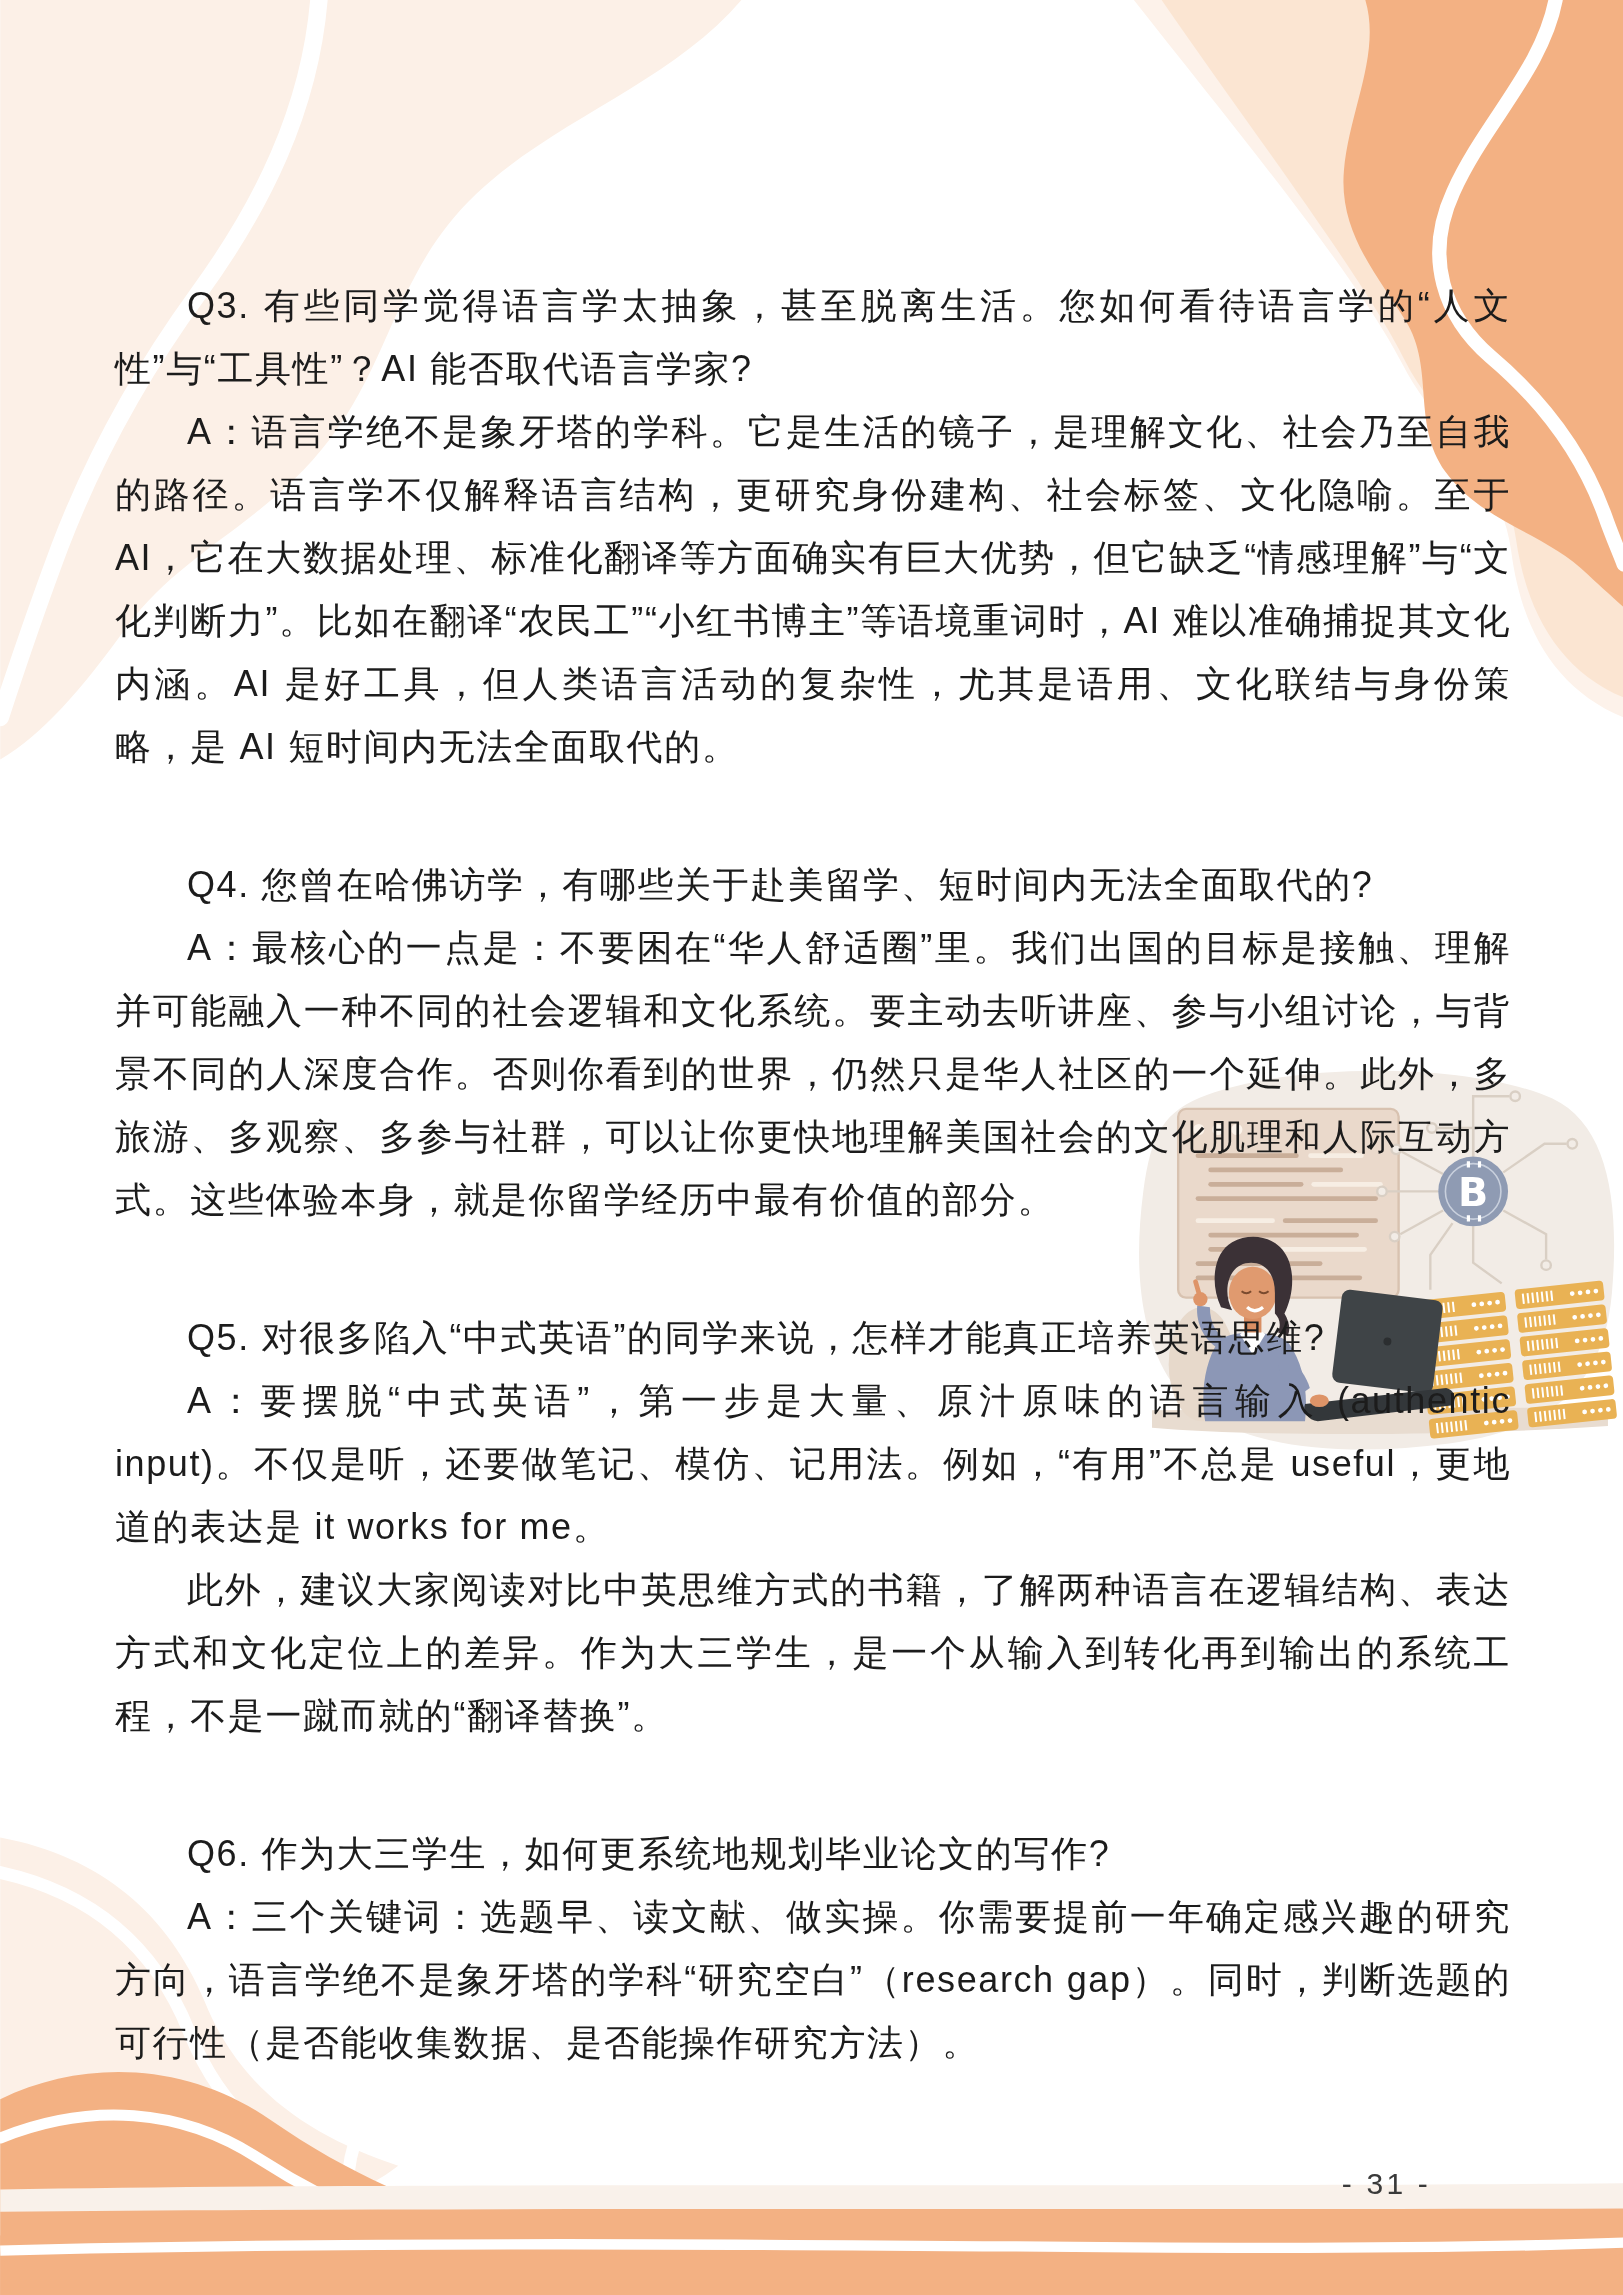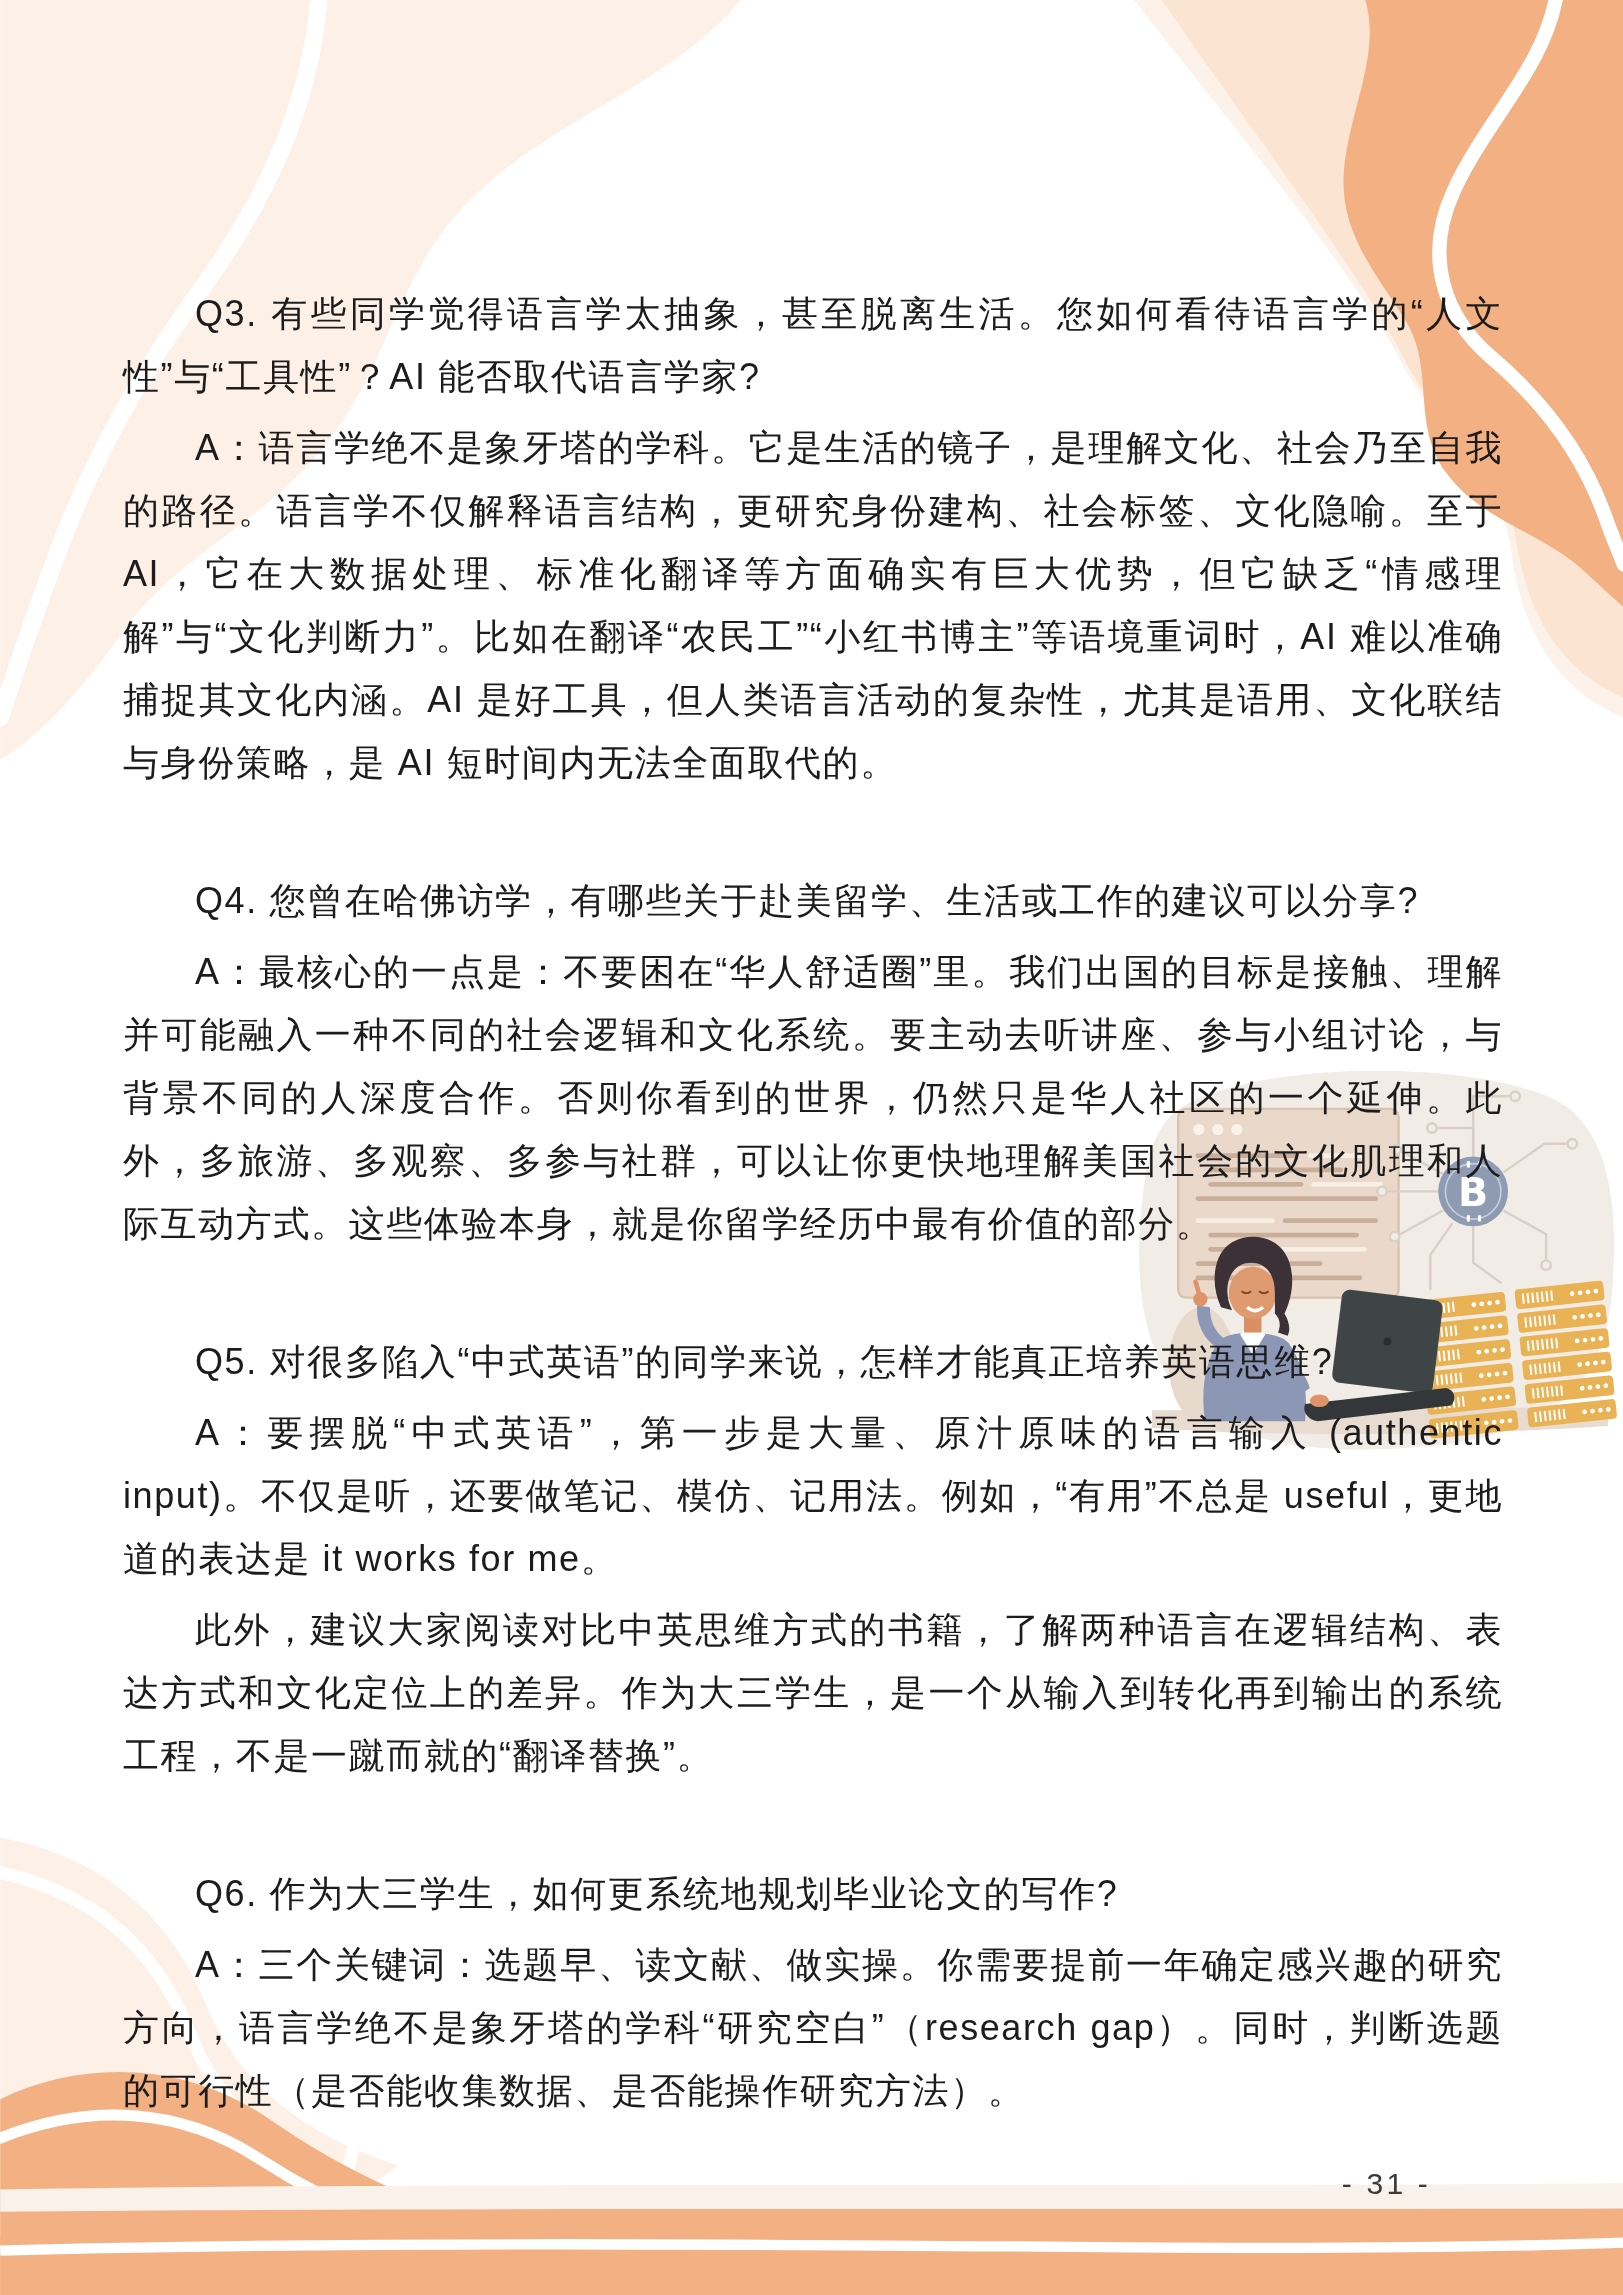--- a/index.html
+++ b/index.html
@@ -8,21 +8,21 @@
     background:#ffffff;
     font-family:"Liberation Sans","DejaVu Sans",sans-serif;
   }
   .deco-layer{position:absolute;left:0;top:0;z-index:0;}
   .illustration{position:absolute;left:1132px;top:1055px;z-index:1;}
   .text-layer{
     position:absolute;left:115px;top:274px;width:1396px;z-index:2;
     font-size:36px;line-height:63px;color:#1c1c1c;letter-spacing:1.6px;
   }
   .text-layer p{
-    margin:8px;text-indent:2em;text-align:justify;
+    margin:0;text-indent:2em;text-align:justify;
   }
   .text-layer p.gap{margin-top:75px;}
   .page-number{
     position:absolute;left:1312px;top:2167px;width:119px;z-index:2;
     font-size:30px;color:#3a3a3a;text-align:right;letter-spacing:3.2px;
   }
 </style>
 </head>
 <body>
 
@@ -182,21 +182,21 @@
     </g>
     <path d="M218,440 L396,420 C406,422 410,434 402,442 L234,462 C222,460 214,450 218,440 Z" fill="#33373A"></path>
     <ellipse cx="236" cy="436" rx="12" ry="8" fill="#DE9468"></ellipse>
   </g>
 </svg>
 
 <div class="text-layer">
   <p>Q3. 有些同学觉得语言学太抽象，甚至脱离生活。您如何看待语言学的“人文性”与“工具性”？AI 能否取代语言学家?</p>
   <p>A：语言学绝不是象牙塔的学科。它是生活的镜子，是理解文化、社会乃至自我的路径。语言学不仅解释语言结构，更研究身份建构、社会标签、文化隐喻。至于 AI，它在大数据处理、标准化翻译等方面确实有巨大优势，但它缺乏“情感理解”与“文化判断力”。比如在翻译“农民工”“小红书博主”等语境重词时，AI 难以准确捕捉其文化内涵。AI 是好工具，但人类语言活动的复杂性，尤其是语用、文化联结与身份策略，是 AI 短时间内无法全面取代的。</p>
 
-  <p class="gap">Q4. 您曾在哈佛访学，有哪些关于赴美留学、生活或工作的建议可以分享?</p>
+  <p class="gap">Q4. 您曾在哈佛访学，有哪些关于赴美留学、短时间内无法全面取代的?</p>
   <p>A：最核心的一点是：不要困在“华人舒适圈”里。我们出国的目标是接触、理解并可能融入一种不同的社会逻辑和文化系统。要主动去听讲座、参与小组讨论，与背景不同的人深度合作。否则你看到的世界，仍然只是华人社区的一个延伸。此外，多旅游、多观察、多参与社群，可以让你更快地理解美国社会的文化肌理和人际互动方式。这些体验本身，就是你留学经历中最有价值的部分。</p>
 
   <p class="gap">Q5. 对很多陷入“中式英语”的同学来说，怎样才能真正培养英语思维?</p>
   <p>A：要摆脱“中式英语”，第一步是大量、原汁原味的语言输入 (authentic input)。不仅是听，还要做笔记、模仿、记用法。例如，“有用”不总是 useful，更地道的表达是 it works for me。</p>
   <p>此外，建议大家阅读对比中英思维方式的书籍，了解两种语言在逻辑结构、表达方式和文化定位上的差异。作为大三学生，是一个从输入到转化再到输出的系统工程，不是一蹴而就的“翻译替换”。</p>
 
   <p class="gap">Q6. 作为大三学生，如何更系统地规划毕业论文的写作?</p>
   <p>A：三个关键词：选题早、读文献、做实操。你需要提前一年确定感兴趣的研究方向，语言学绝不是象牙塔的学科“研究空白”（research gap）。同时，判断选题的可行性（是否能收集数据、是否能操作研究方法）。</p>
 </div>
 

